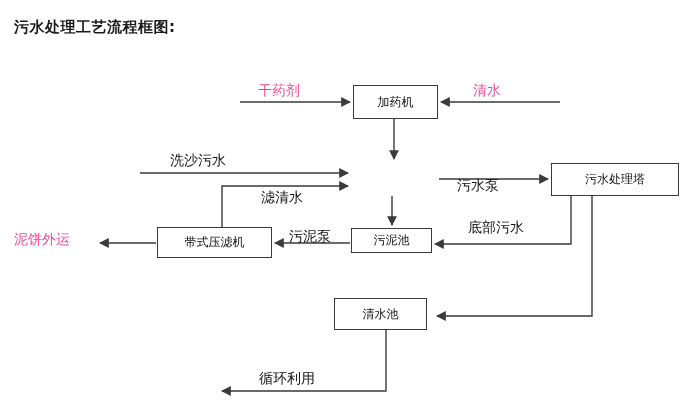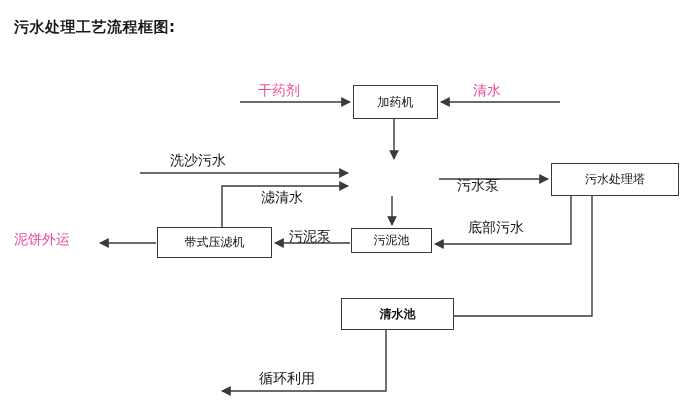--- a/index.html
+++ b/index.html
@@ -111,21 +111,21 @@
   </div>
 
   <div class="node-box" style="left:157px; top:227px; width:115px; height:31px;">
     <span>带式压滤机</span>
   </div>
 
   <div class="node-box" style="left:351px; top:228px; width:81px; height:25px;">
     <span>污泥池</span>
   </div>
 
-  <div class="node-box" style="left:341px; top:298px; width:113px; height:32px;font-weight:bold;">
+  <div class="node-box" style="left:334px; top:298px; width:93px; height:32px;">
     <span>清水池</span>
   </div>
 
   <div class="term-label" style="left:258px; top:82px;">干药剂</div>
 
   <div class="term-label" style="left:473px; top:82px;">清水</div>
 
   <div class="edge-label" style="left:170px; top:152px;">洗沙污水</div>
 
   <div class="edge-label" style="left:457px; top:152px;margin-top:25px;">污水泵</div>

